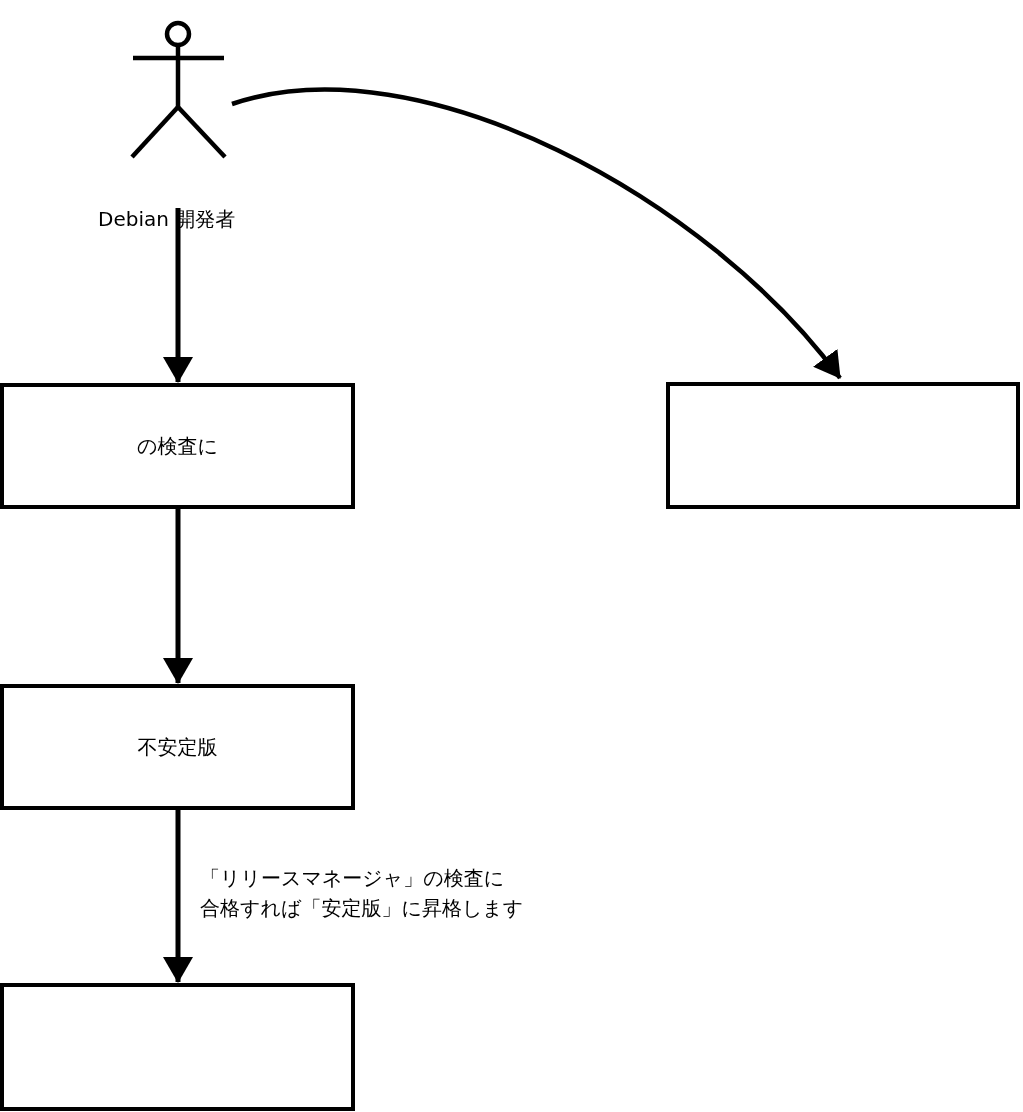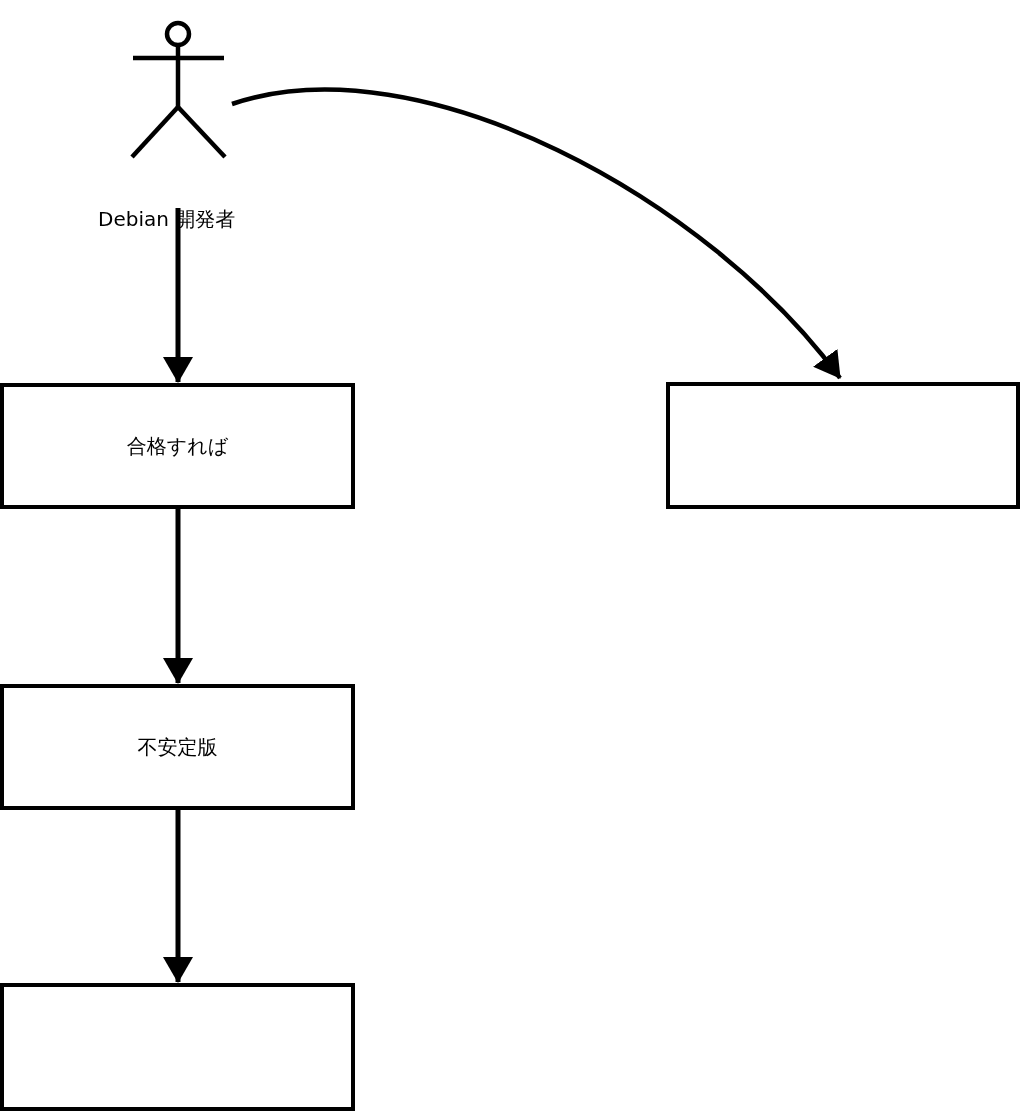--- a/index.html
+++ b/index.html
@@ -70,17 +70,19 @@
     <rect x="2" y="686" width="351" height="122" fill="#ffffff" stroke="#000000" stroke-width="4"></rect>
     <rect x="2" y="985" width="351" height="124" fill="#ffffff" stroke="#000000" stroke-width="4"></rect>
     <rect x="668" y="384" width="350" height="123" fill="#ffffff" stroke="#000000" stroke-width="4"></rect>
   </svg>
 
   <div class="label" style="left:98px; top:180px;margin-top:24px;">Debian 開発者</div>
 
 
 
 
+  <div class="label" style="left:200px; top:863px;">「リリースマネージャ」の検査に
+合格すれば「安定版」に昇格します</div>
 
-  <div class="box-label" style="left:2px; top:385px; width:351px; height:122px;">合格すれば</div>
+  <div class="box-label" style="left:2px; top:385px; width:351px; height:122px;">の検査に</div>
   <div class="box-label" style="left:2px; top:686px; width:351px; height:122px;">不安定版</div>
 
 </div>
 
 </body></html>

